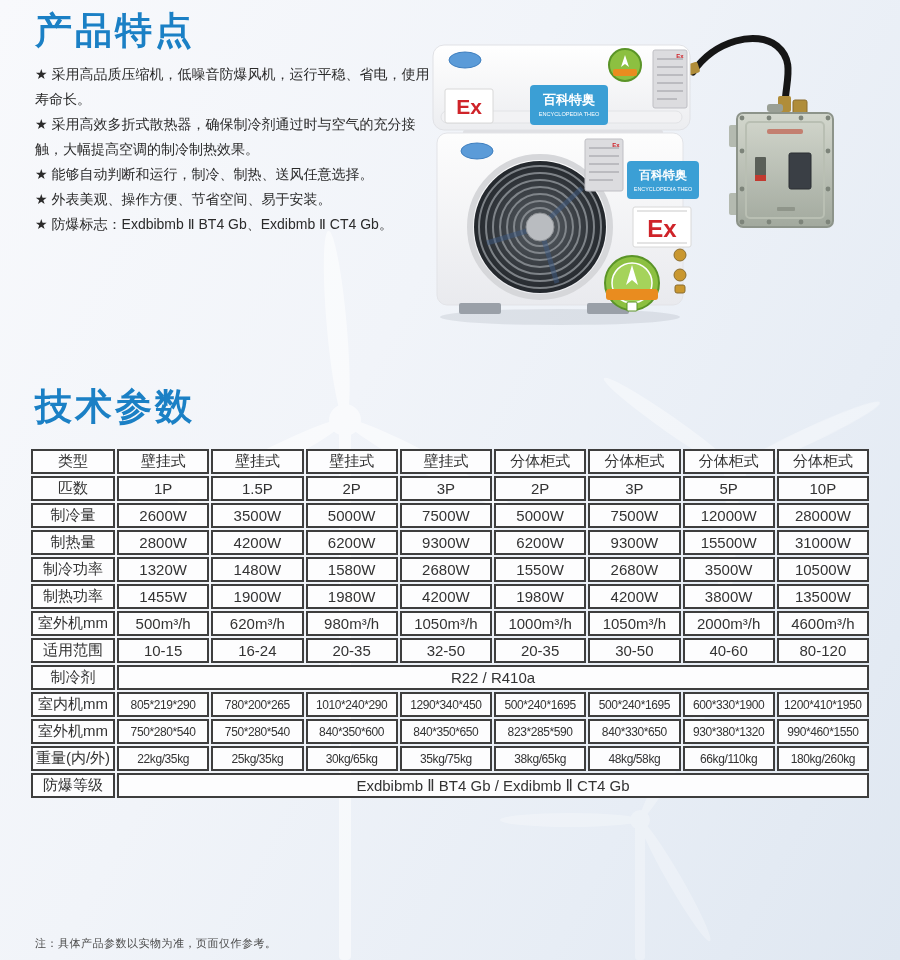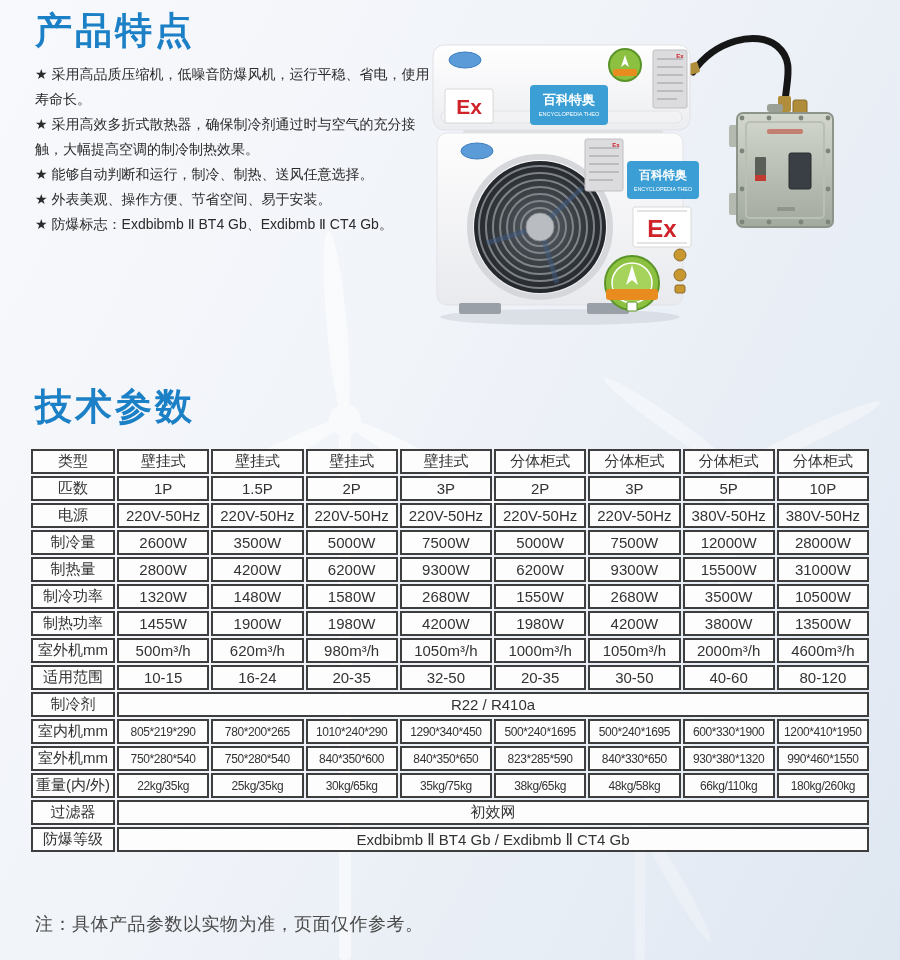--- a/index.html
+++ b/index.html
@@ -68,23 +68,23 @@
     color: #333;
     height: 23px;
     padding: 1px 0;
     overflow: hidden;
     white-space: nowrap;
   }
   .spec-table td.sm { font-size: 12px; letter-spacing: -0.4px; }
 
   .note {
     position: absolute;
-    top: 912px;
+    top: 936px;
     left: 35px;
-    font-size: 18px;
+    font-size: 11px;
     font-weight: 500;
     color: #4a4a4a;
     letter-spacing: 0.5px;
   }
 </style>
 </head>
 <body>
 
 <div class="page">
 
@@ -307,31 +307,20 @@
               <td>1P</td>
               <td>1.5P</td>
               <td>2P</td>
               <td>3P</td>
               <td>2P</td>
               <td>3P</td>
               <td>5P</td>
               <td>10P</td>
             </tr>
             <tr>
-              <th>电源</th>
-              <td>220V-50Hz</td>
-              <td>220V-50Hz</td>
-              <td>220V-50Hz</td>
-              <td>220V-50Hz</td>
-              <td>220V-50Hz</td>
-              <td>220V-50Hz</td>
-              <td>380V-50Hz</td>
-              <td>380V-50Hz</td>
-            </tr>
-            <tr>
               <th>制冷量</th>
               <td>2600W</td>
               <td>3500W</td>
               <td>5000W</td>
               <td>7500W</td>
               <td>5000W</td>
               <td>7500W</td>
               <td>12000W</td>
               <td>28000W</td>
             </tr>
@@ -421,24 +410,20 @@
               <td class="sm">22kg/35kg</td>
               <td class="sm">25kg/35kg</td>
               <td class="sm">30kg/65kg</td>
               <td class="sm">35kg/75kg</td>
               <td class="sm">38kg/65kg</td>
               <td class="sm">48kg/58kg</td>
               <td class="sm">66kg/110kg</td>
               <td class="sm">180kg/260kg</td>
             </tr>
             <tr>
-              <th>过滤器</th>
-              <td colspan="8">初效网</td>
-            </tr>
-            <tr>
               <th>防爆等级</th>
               <td colspan="8">Exdbibmb Ⅱ BT4 Gb  /  Exdibmb Ⅱ CT4 Gb</td>
             </tr>
           </tbody>
       </table>
     </div>
 
     <p class="note">注：具体产品参数以实物为准，页面仅作参考。</p>
 
   </div>

